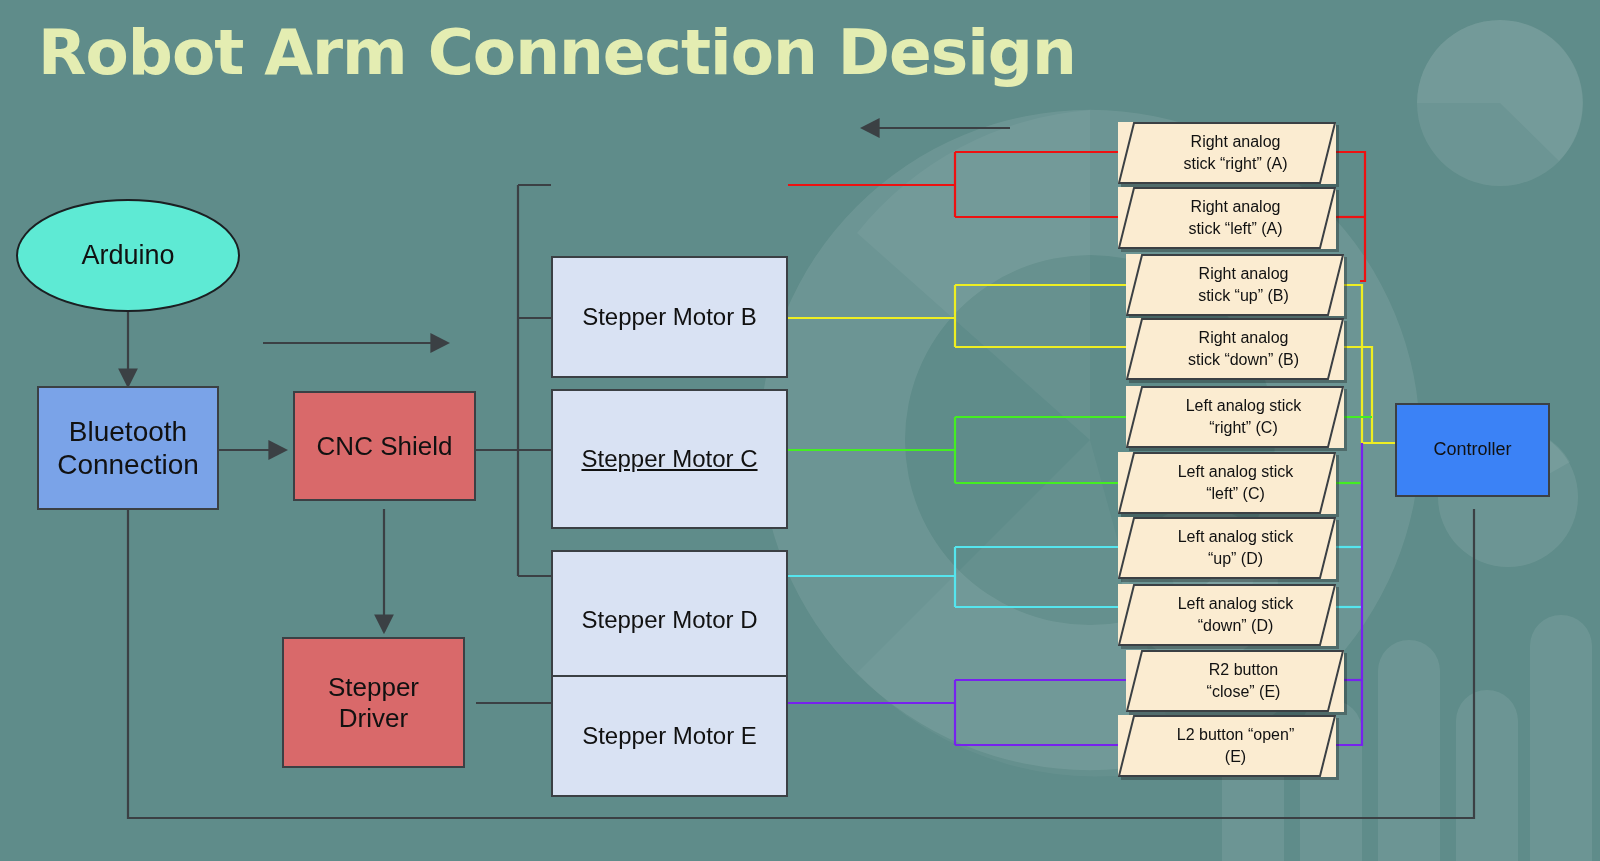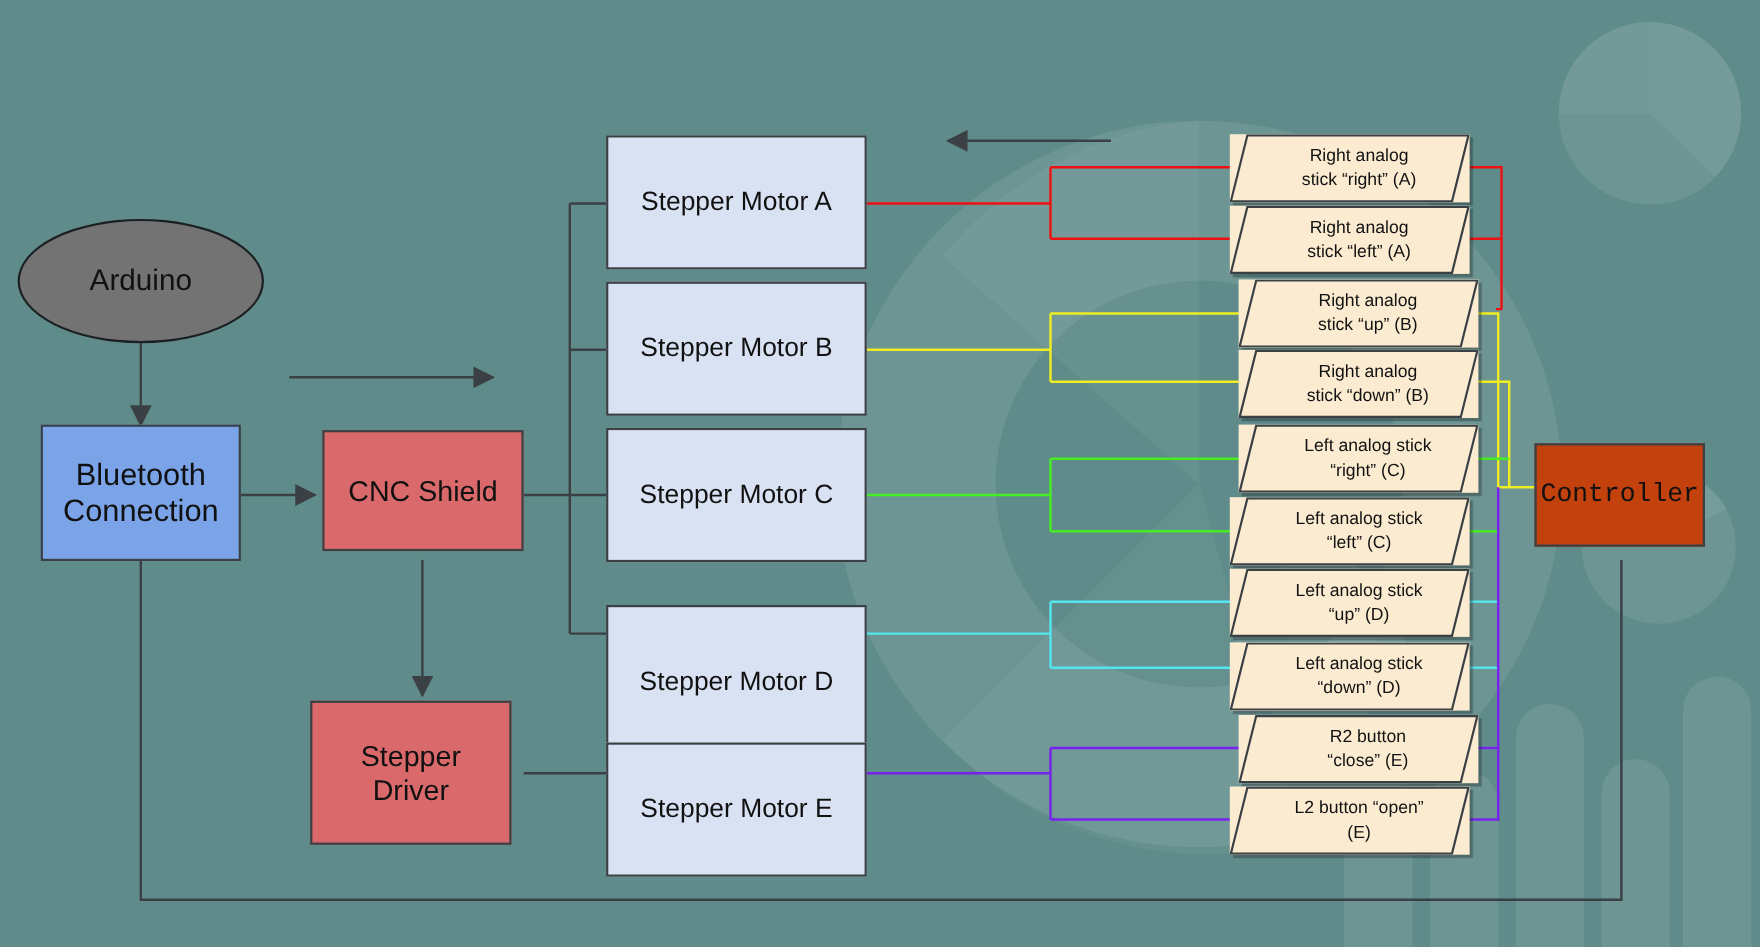--- a/index.html
+++ b/index.html
@@ -9,22 +9,22 @@
   #wires{position:absolute;left:0;top:0;width:1600px;height:861px;pointer-events:none;}
   .node{position:absolute;box-sizing:border-box;display:flex;align-items:center;justify-content:center;
         text-align:center;color:#111;line-height:1.18;}
   .rect{border:2px solid #3b4044;}
   .ell{border:2px solid #1b1f22;border-radius:50%;}
   .title{position:absolute;left:38px;top:16px;font-size:63px;font-weight:bold;color:#e4edb2;
          letter-spacing:-1px;font-family:"DejaVu Sans",sans-serif;white-space:nowrap;}
   .motor{background:#d9e2f3;font-size:24px;}
   .redbox{background:#d9696a;font-size:26px;}
   .bluebox{background:#7aa3e8;font-size:28px;}
-  .ard{background:#737373;font-size:27px;}
-  .ctrl{background:#c2410c;border:2px solid #3b4044;font-size:24px;font-family:Liberation Mono, monospace;}
+  .ard{background:#5eead4;font-size:27px;}
+  .ctrl{background:#3b82f6;border:2px solid #3b4044;font-size:18px;}
   .para{position:absolute;background:#fbecd1;font-size:16px;color:#111;line-height:1.35;
         box-sizing:border-box;}
   .para .txt{position:absolute;left:29px;right:12px;top:50%;transform:translateY(-50%);text-align:center;}
   .para .shape{position:absolute;left:0;top:0;width:100%;height:100%;}
   .shadow{filter:drop-shadow(3px 3px 0 rgba(25,30,30,.35));}
 </style>
 </head>
 <body>
 
 <div id="stage">
@@ -54,20 +54,21 @@
       <circle cx="1213" cy="570" r="42" fill-opacity="0.05"></circle>
 
       <rect x="1300" y="700" width="62" height="200" rx="31"></rect>
       <rect x="1378" y="640" width="62" height="260" rx="31"></rect>
       <rect x="1456" y="690" width="62" height="210" rx="31"></rect>
       <rect x="1530" y="615" width="62" height="285" rx="31"></rect>
       <rect x="1222" y="745" width="62" height="160" rx="31"></rect>
     </g>
   </svg>
 
+  <div class="title">Robot Arm Connection Design</div>
 
   <svg id="wires" viewBox="0 0 1600 861">
     <defs>
       <marker id="arr" markerWidth="9" markerHeight="9" refX="8" refY="4.5" orient="auto">
         <path d="M0,0 L9,4.5 L0,9 z" fill="#3b4044"></path>
       </marker>
       <marker id="arrL" markerWidth="9" markerHeight="9" refX="8" refY="4.5" orient="auto">
         <path d="M0,0 L9,4.5 L0,9 z" fill="#3b4044"></path>
       </marker>
     </defs>
@@ -154,27 +155,24 @@
   </div>
 
   <div class="node rect redbox" style="left:282px;top:637px;width:183px;height:131px;padding:0 8px;">
     <span>Stepper Driver</span>
   </div>
 
   <div class="node ctrl" style="left:1395px;top:403px;width:155px;height:94px;">
     <span>Controller</span>
   </div>
 
-  <div class="node rect motor" style="left:551px;top:123px;width:237px;height:122px;">
-    <span>Stepper Motor A</span>
-  </div>
   <div class="node rect motor" style="left:551px;top:256px;width:237px;height:122px;">
     <span>Stepper Motor B</span>
   </div>
-  <div class="node rect motor" style="left:551px;top:389px;width:237px;height:122px;">
+  <div class="node rect motor" style="left:551px;top:389px;width:237px;height:140px;text-decoration:underline;">
     <span>Stepper Motor C</span>
   </div>
   <div class="node rect motor" style="left:551px;top:515px;width:237px;height:140px;margin-top:35px;">
     <span>Stepper Motor D</span>
   </div>
   <div class="node rect motor" style="left:551px;top:675px;width:237px;height:122px;">
     <span>Stepper Motor E</span>
   </div>
 
   <div class="para shadow" style="left:1118px;top:122px;width:218px;height:62px;">

